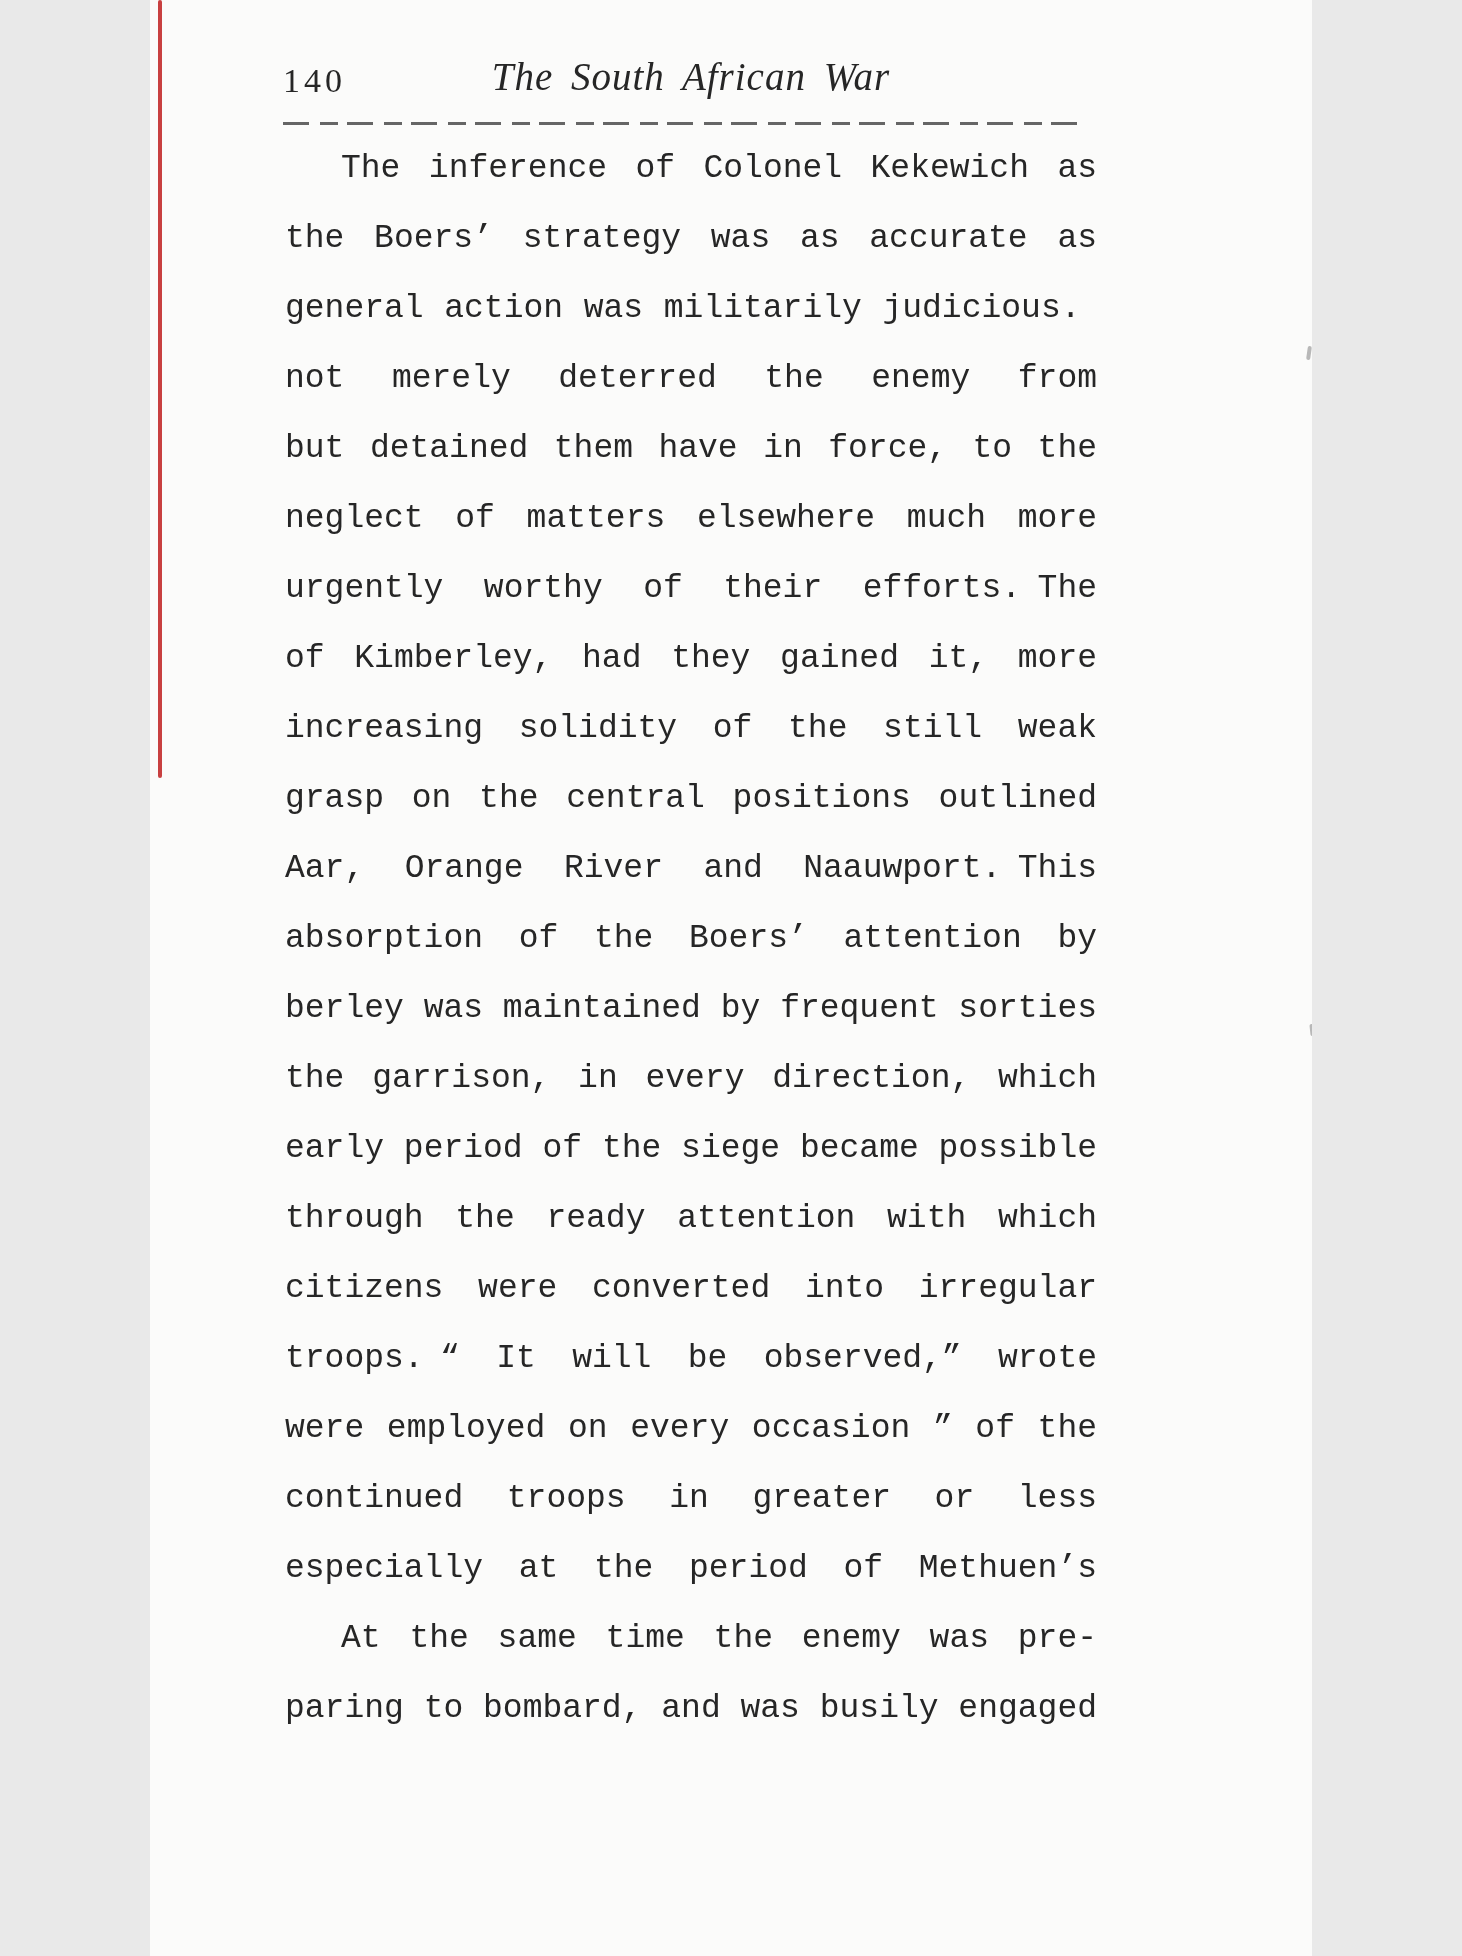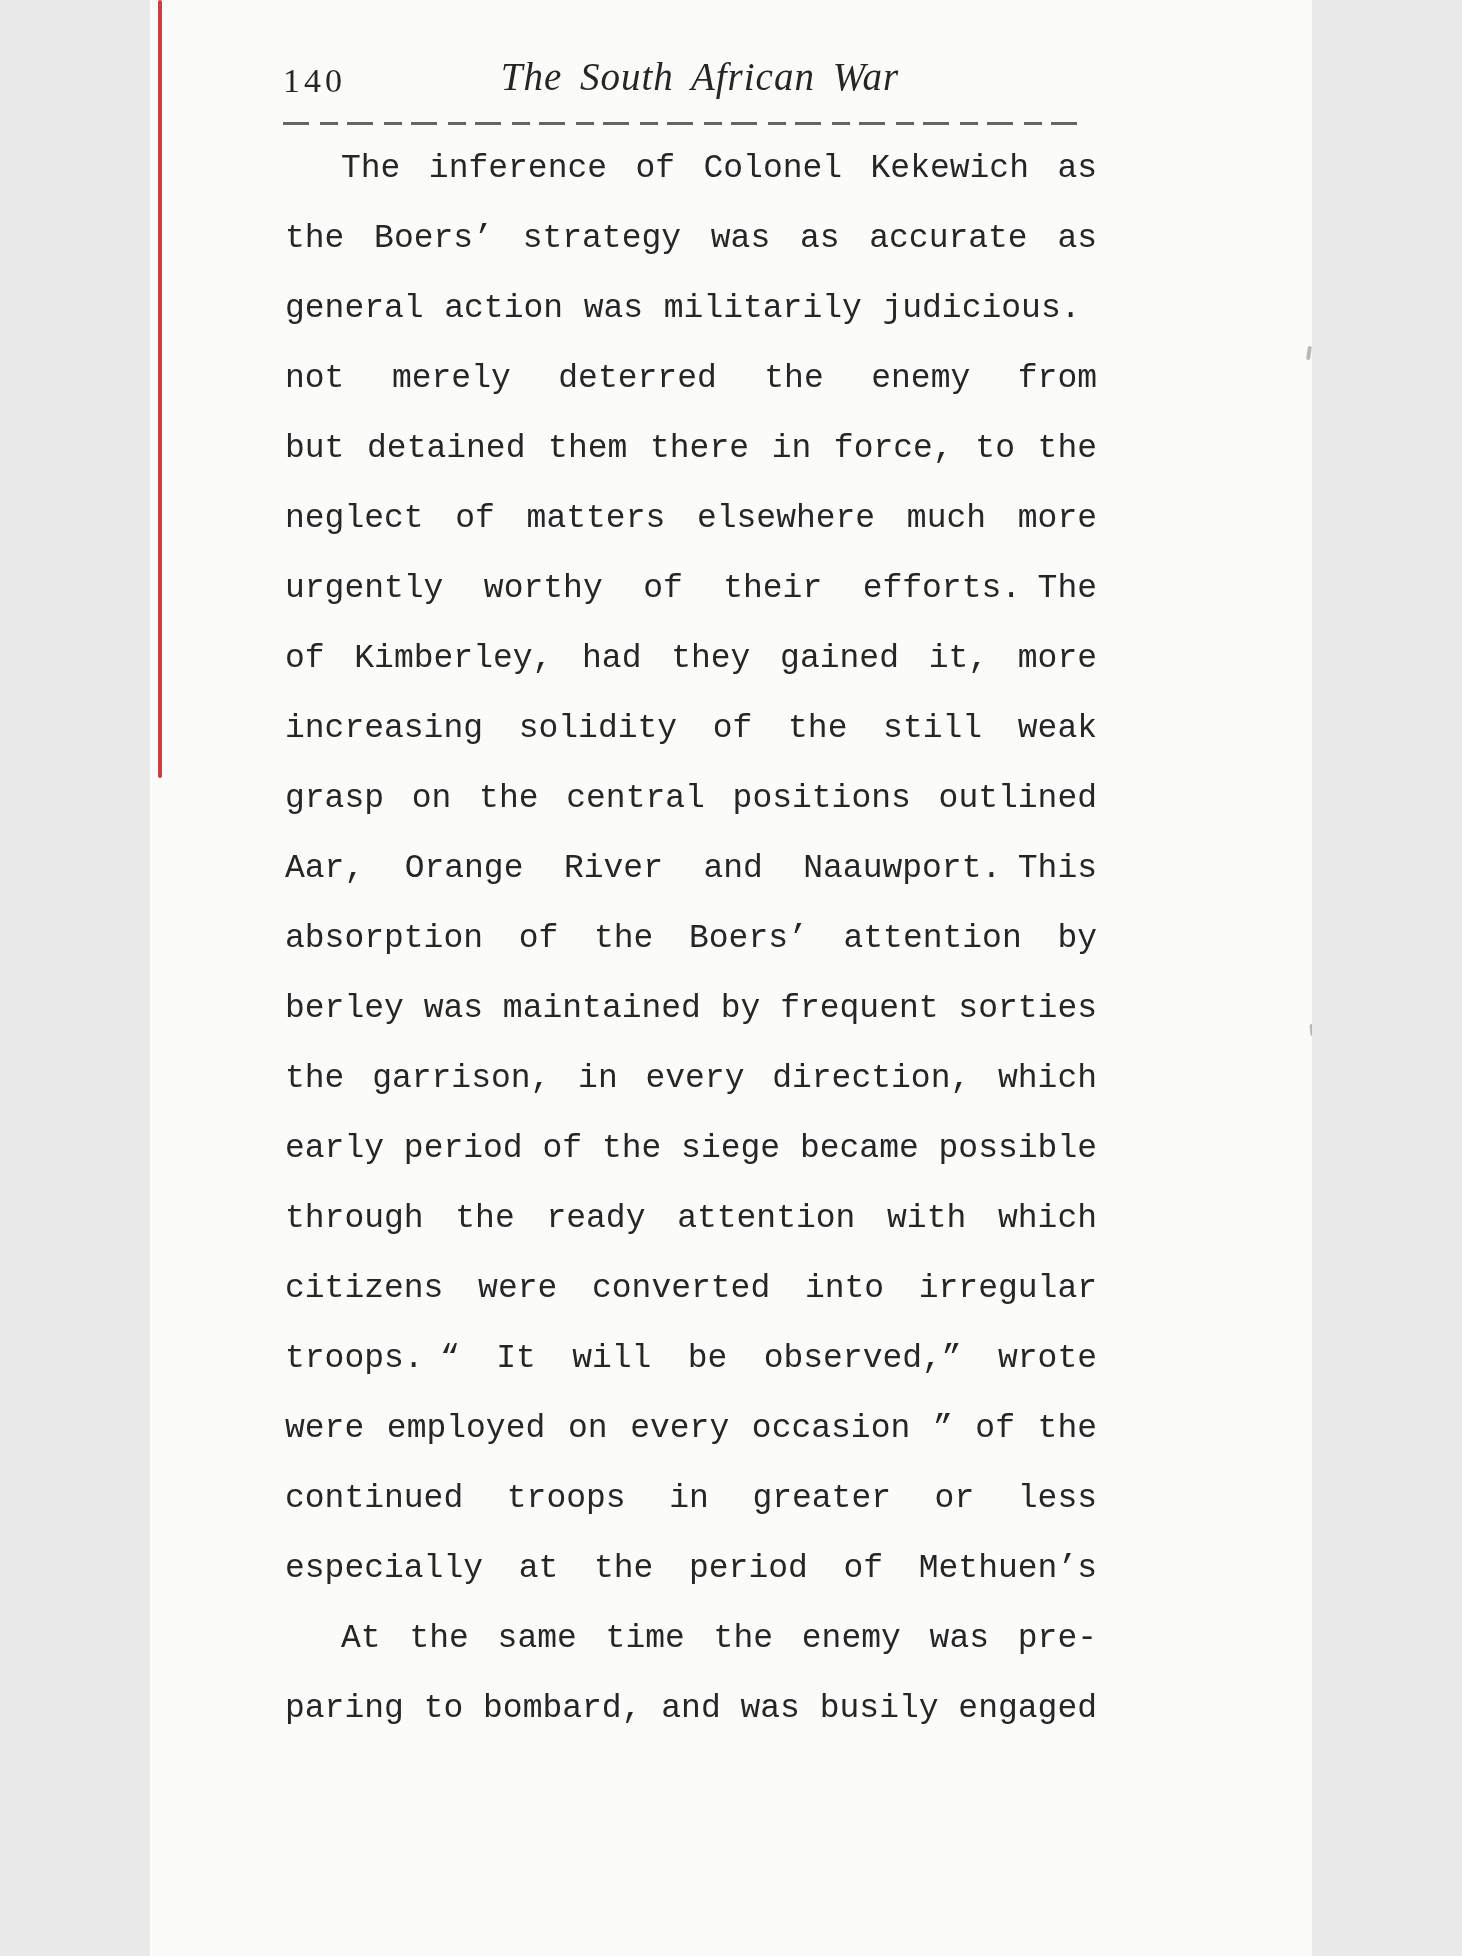--- a/index.html
+++ b/index.html
@@ -19,21 +19,21 @@
   .page-number {
     position: absolute;
     left: 133px;
     top: 62px;
     font-size: 34px;
     letter-spacing: 4px;
   }
 
   .running-title {
     position: absolute;
-    left: 144px;
+    left: 135px;
     top: 54px;
     width: 812px;
     text-align: center;
     font-style: italic;
     font-size: 39px;
     letter-spacing: 1px;
     word-spacing: 7px;
   }
 
   .header-rule {
@@ -103,21 +103,21 @@
     <span class="running-title">The South African War</span>
   </header>
 
   <div class="header-rule"></div>
 
   <main class="body-text">
       <div class="line indent">The inference of Colonel Kekewich as to</div>
       <div class="line">the Boers’ strategy was as accurate as his</div>
       <div class="line">general action was militarily judicious. The</div>
       <div class="line">not merely deterred the enemy from assault,</div>
-      <div class="line">but detained them there in force, to the</div>
+      <div class="line">but detained them have in force, to the</div>
       <div class="line">neglect of matters elsewhere much more</div>
       <div class="line">urgently worthy of their efforts. The gain</div>
       <div class="line">of Kimberley, had they gained it, more</div>
       <div class="line">increasing solidity of the still weak British</div>
       <div class="line">grasp on the central positions outlined by De</div>
       <div class="line">Aar, Orange River and Naauwport. This</div>
       <div class="line">absorption of the Boers’ attention by Kim-</div>
       <div class="line">berley was maintained by frequent sorties of</div>
       <div class="line">the garrison, in every direction, which at an</div>
       <div class="line">early period of the siege became possible</div>

